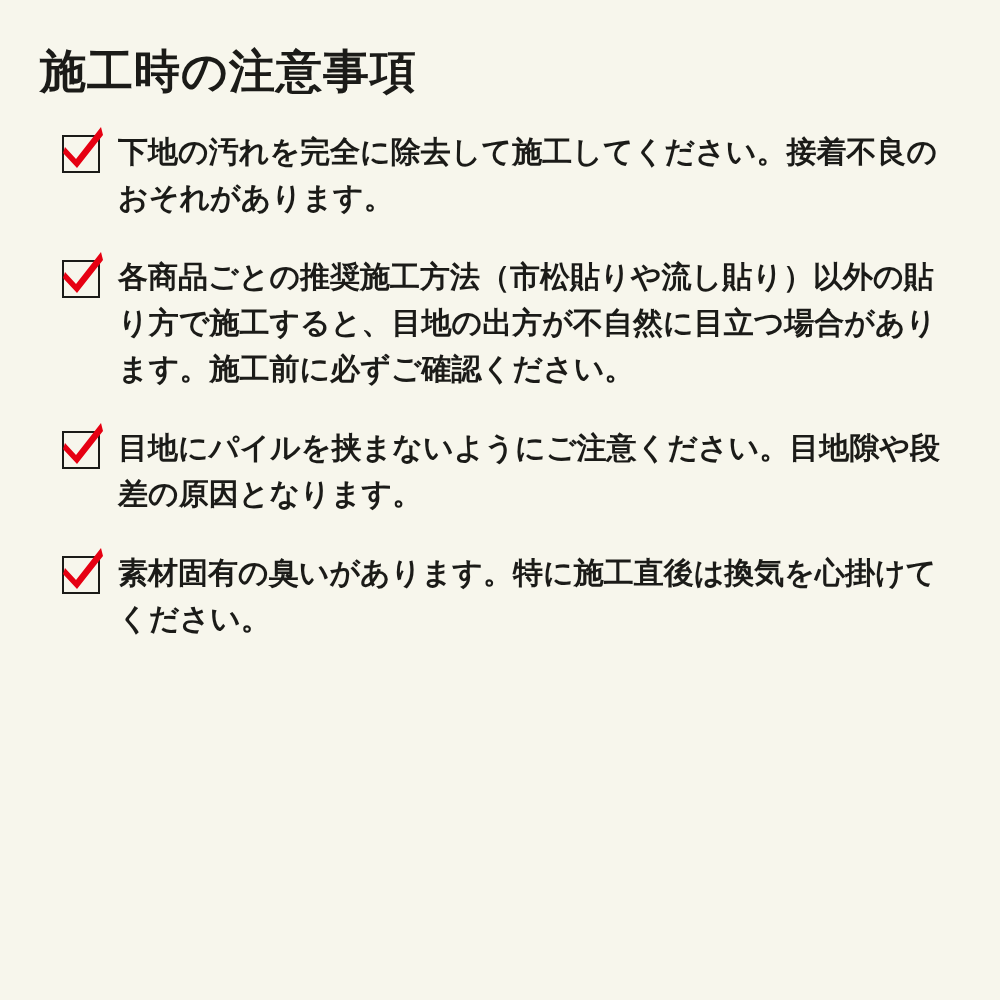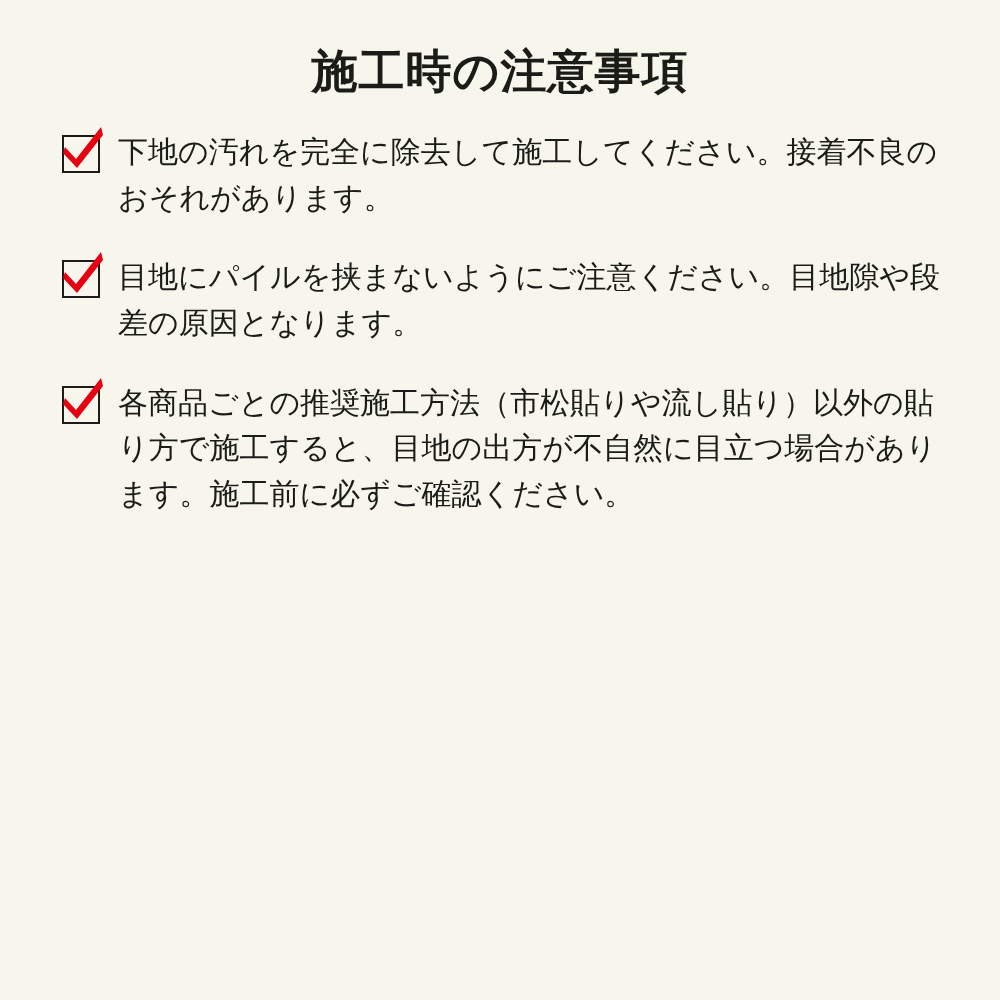--- a/index.html
+++ b/index.html
@@ -15,21 +15,21 @@
   }
   .page {
     width: 1000px;
     height: 1000px;
     box-sizing: border-box;
     padding: 32px 40px 0 40px;
     background: #f7f6ec;
     position: relative;
   }
   .title {
-    text-align: center;
+    text-align: left;
     font-size: 46px;
     font-weight: bold;
     color: #1b1b18;
     letter-spacing: 1px;
     margin: 12px 0 30px 0;
     line-height: 1.2;
   }
   .list {
     margin: 0;
     padding: 0;
@@ -56,21 +56,21 @@
     width: 46px;
     height: 46px;
     overflow: visible;
   }
   .text {
     font-size: 30px;
     line-height: 1.52;
     color: #1b1b18;
     letter-spacing: 0px;
     max-width: 855px;
-    font-weight: 400;
+    font-weight: 700;
   }
 </style>
 </head>
 <body>
 
 <div class="page">
   <h1 class="title">施工時の注意事項</h1>
 
   <ul class="list">
     <li class="item">
@@ -82,26 +82,34 @@
       <span class="text">下地の汚れを完全に除去して施工してください。接着不良のおそれがあります。</span>
     </li>
 
 
     <li class="item">
       <span class="check-box">
         <svg class="check-mark" viewBox="0 0 46 46">
           <path d="M6 22 L17 34 L42 2 L44 10 L18 43 L4 28 Z" fill="#e60012"></path>
         </svg>
       </span>
+      <span class="text">各商品ごとの推奨施工方法（市松貼りや流し貼り）以外の貼り方で施工すると、目地の出方が不自然に目立つ場合があります。施工前に必ずご確認ください。</span>
+    </li>
+
+    <li class="item">
+      <span class="check-box">
+        <svg class="check-mark" viewBox="0 0 46 46">
+          <path d="M6 22 L17 34 L42 2 L44 10 L18 43 L4 28 Z" fill="#e60012"></path>
+        </svg>
+      </span>
       <span class="text">目地にパイルを挟まないようにご注意ください。目地隙や段差の原因となります。</span>
     </li>
 
     <li class="item">
       <span class="check-box">
         <svg class="check-mark" viewBox="0 0 46 46">
           <path d="M6 22 L17 34 L42 2 L44 10 L18 43 L4 28 Z" fill="#e60012"></path>
         </svg>
       </span>
-      <span class="text">各商品ごとの推奨施工方法（市松貼りや流し貼り）以外の貼り方で施工すると、目地の出方が不自然に目立つ場合があります。施工前に必ずご確認ください。</span>
+      <span class="text">素材固有の臭いがあります。特に施工直後は換気を心掛けてください。</span>
     </li>
-
   </ul>
 </div>
 
 </body></html>

